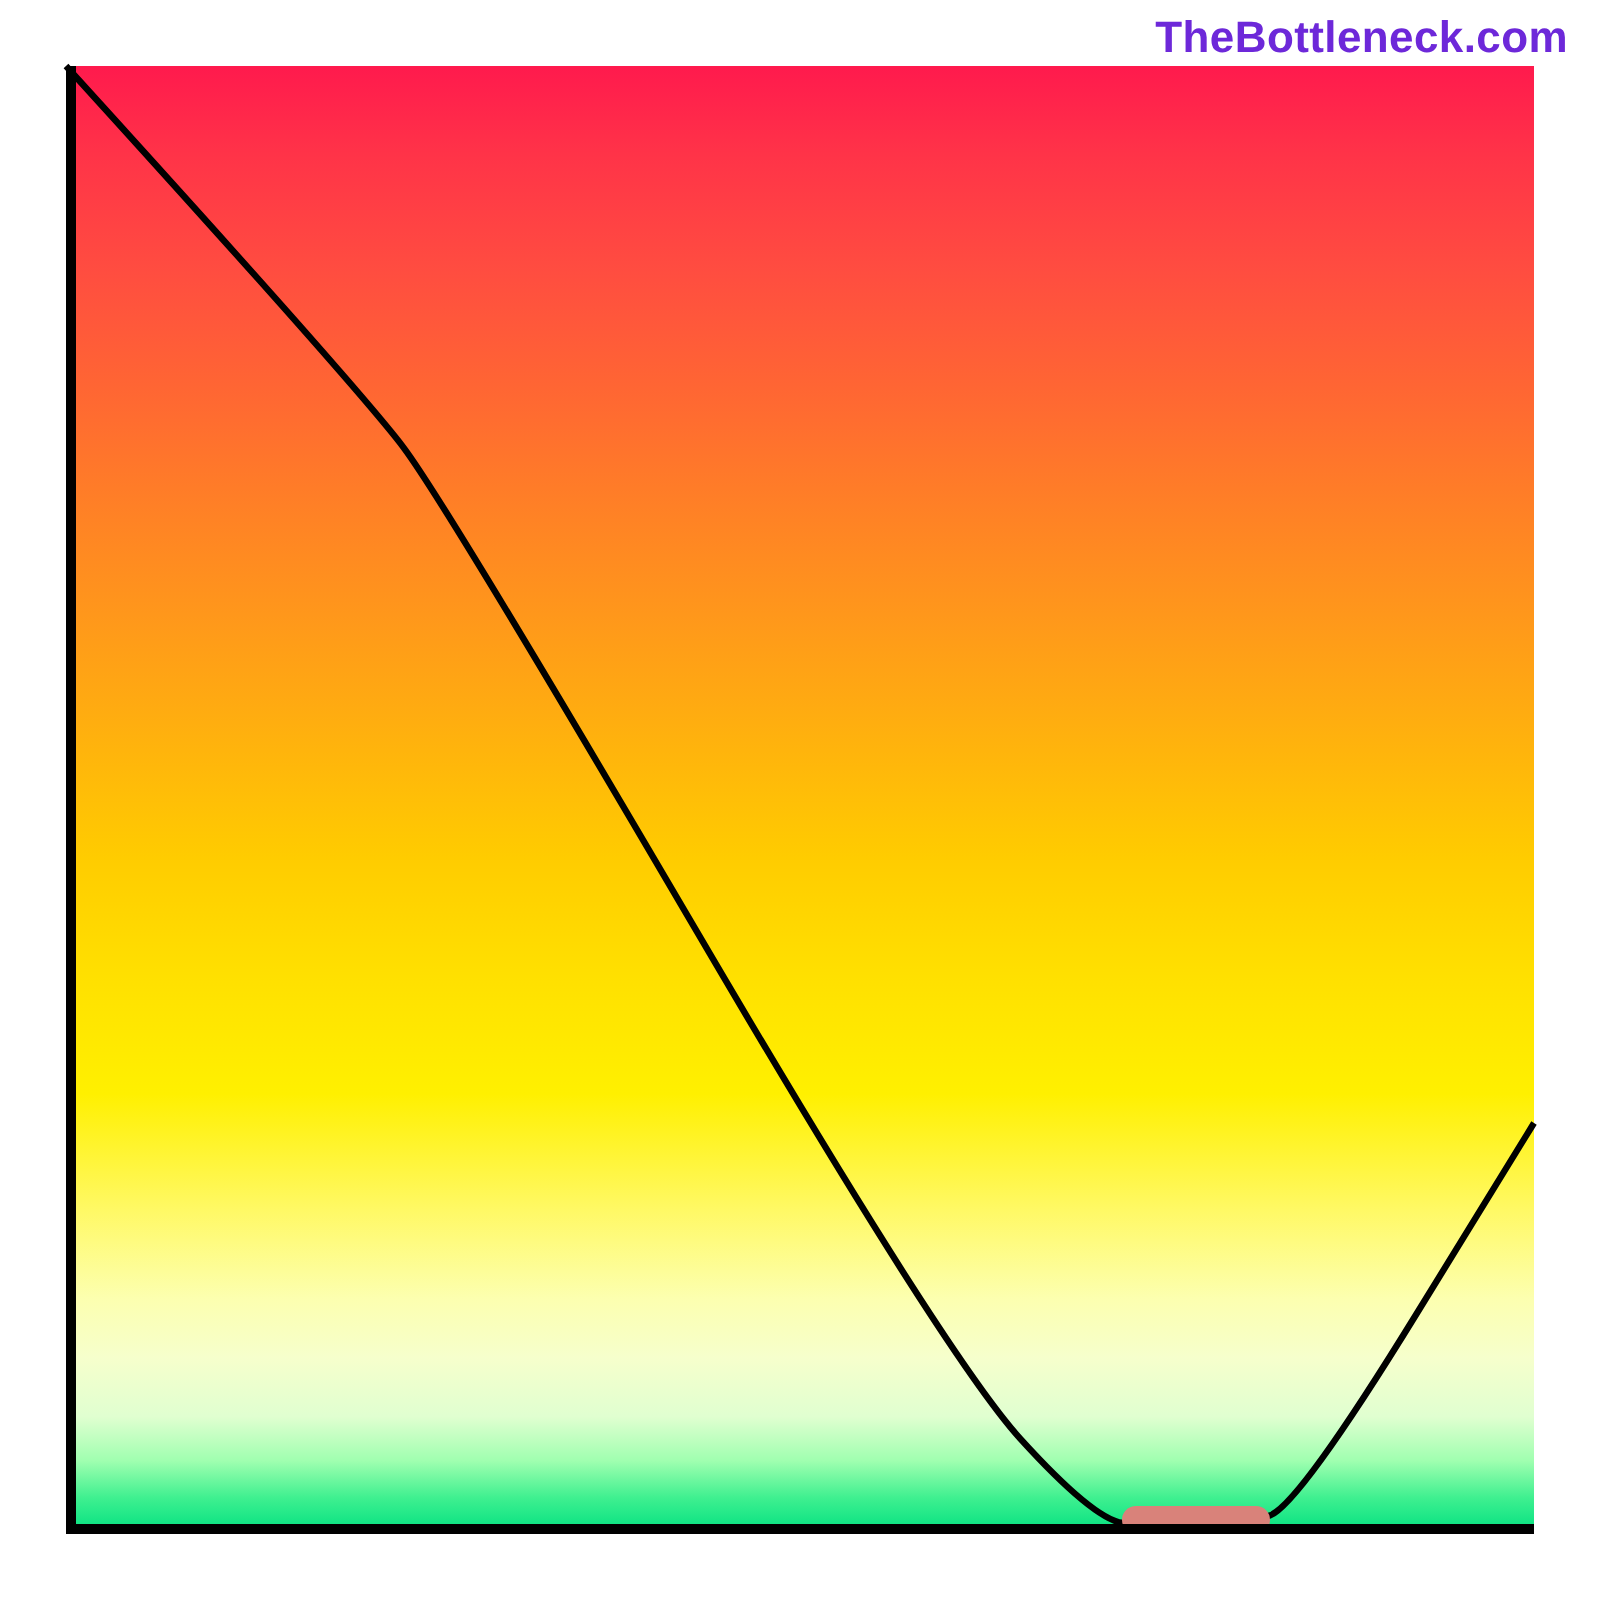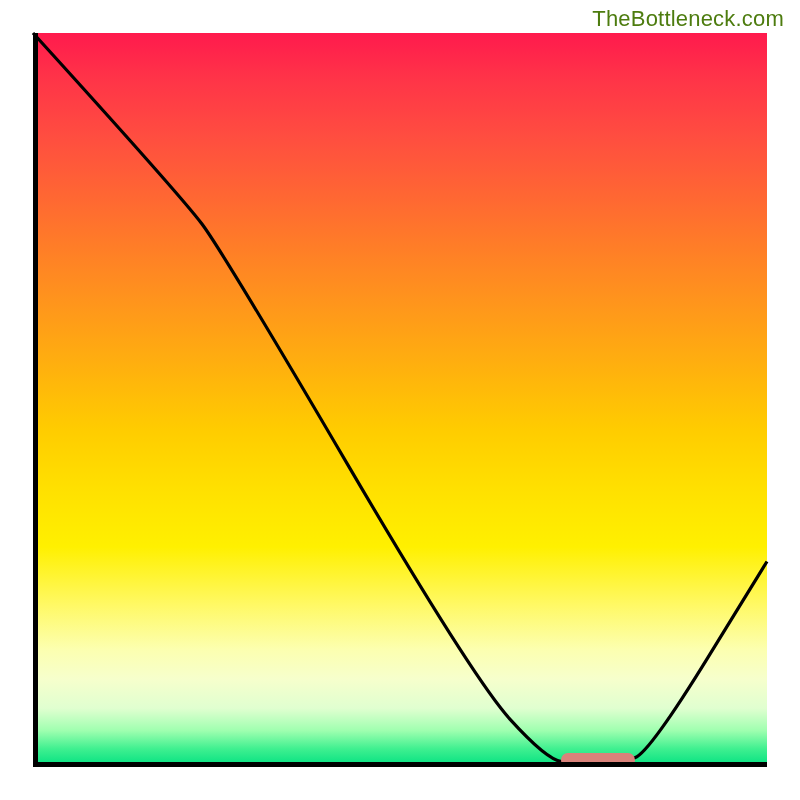--- a/index.html
+++ b/index.html
@@ -67,22 +67,22 @@
     position: absolute;
     height: 14px;
     border-radius: 7px;
     background: #d9827a;
   }
   .watermark {
     position: absolute;
     top: 6px;
     right: 16px;
     font-size: 22px;
-    font-weight: 400;
-    color: #4d7c0f;
+    font-weight: 700;
+    color: #6d28d9;
     letter-spacing: 0.2px;
     text-align: right;
   }
 </style>
 </head>
 <body>
 
 <div class="frame">
 
   <div class="watermark">TheBottleneck.com</div>

